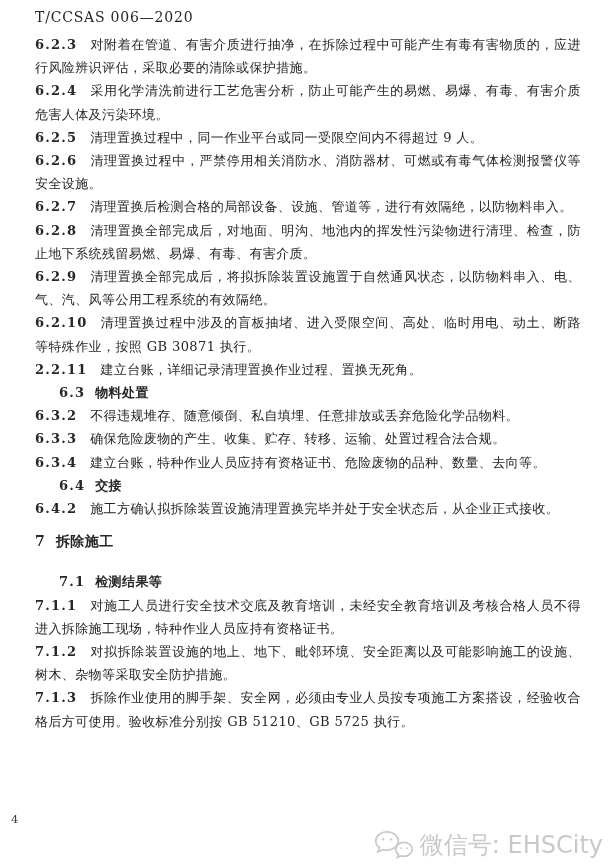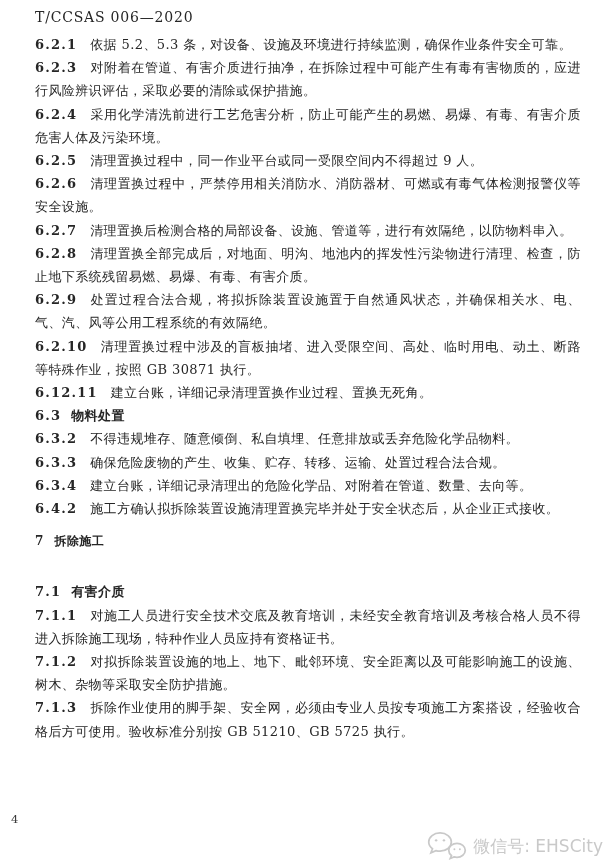--- a/index.html
+++ b/index.html
@@ -35,98 +35,99 @@
     letter-spacing: 0.4px;
   }
   .content p .num {
     font-weight: bold;
     letter-spacing: 1.2px;
     padding-right: 13px;
     white-space: nowrap;
   }
   .content p.h2 {
     font-weight: bold;
+    margin-left: 24px;
   }
   .content p.h2 .num { padding-right: 10px; }
   .content p.h1 {
     font-weight: bold;
-    font-size: 12px;
+    font-size: 14px;
     margin-top: 10px;
-    margin-bottom: 27px;
+    margin-bottom: 17px;
   }
   .content p.h1 .num { padding-right: 10px; }
   .page-number {
     position: absolute;
     left: 11px;
     top: 812px;
     font-size: 11.5px;
     color: #3a3a3a;
   }
   .watermark {
     position: absolute;
     right: 8px;
     bottom: 4px;
     display: flex;
     align-items: center;
     gap: 6px;
     color: #c9c9c9;
     font-family: "DejaVu Sans", "Liberation Sans", sans-serif;
-    font-size: 17px;
+    font-size: 24px;
     text-shadow: 1px 1px 0 #ffffff;
     user-select: none;
     margin-top: 20px;
   }
   .watermark svg { display: block; }
 </style>
 </head>
 <body>
 
 <div class="page">
 
   <div class="doc-header">T/CCSAS 006—2020</div>
 
   <div class="content">
 
-    <p class="clause"><span class="num">6.2.1</span><span class="txt">依据 5.2、5.3 条，对设备、设施及环境进行持续监测，确保作业条件安全可靠。</span></p>
 
 
     <p class="clause"><span class="num">6.2.3</span><span class="txt">对附着在管道、有害介质进行抽净，在拆除过程中可能产生有毒有害物质的，应进行风险辨识评估，采取必要的清除或保护措施。</span></p>
 
     <p class="clause"><span class="num">6.2.4</span><span class="txt">采用化学清洗前进行工艺危害分析，防止可能产生的易燃、易爆、有毒、有害介质危害人体及污染环境。</span></p>
 
     <p class="clause"><span class="num">6.2.5</span><span class="txt">清理置换过程中，同一作业平台或同一受限空间内不得超过 9 人。</span></p>
 
     <p class="clause"><span class="num">6.2.6</span><span class="txt">清理置换过程中，严禁停用相关消防水、消防器材、可燃或有毒气体检测报警仪等安全设施。</span></p>
 
     <p class="clause"><span class="num">6.2.7</span><span class="txt">清理置换后检测合格的局部设备、设施、管道等，进行有效隔绝，以防物料串入。</span></p>
 
     <p class="clause"><span class="num">6.2.8</span><span class="txt">清理置换全部完成后，对地面、明沟、地池内的挥发性污染物进行清理、检查，防止地下系统残留易燃、易爆、有毒、有害介质。</span></p>
 
-    <p class="clause"><span class="num">6.2.9</span><span class="txt">处置过程合法合规，将拟拆除装置设施置于自然通风状态，并确保相关水、电、气、汽、风等公用工程系统的有效隔绝。</span></p>
+    <p class="clause"><span class="num">6.2.9</span><span class="txt">清理置换全部完成后，将拟拆除装置设施置于自然通风状态，以防物料串入、电、气、汽、风等公用工程系统的有效隔绝。</span></p>
 
     <p class="clause"><span class="num">6.2.10</span><span class="txt">清理置换过程中涉及的盲板抽堵、进入受限空间、高处、临时用电、动土、断路等特殊作业，按照 GB 30871 执行。</span></p>
 
-    <p class="clause"><span class="num">6.12.11</span><span class="txt">建立台账，详细记录清理置换作业过程、置换无死角。</span></p>
+    <p class="clause"><span class="num">2.2.11</span><span class="txt">建立台账，详细记录清理置换作业过程、置换无死角。</span></p>
 
     <p class="h2"><span class="num">6.3</span><span class="txt">物料处置</span></p>
 
 
     <p class="clause"><span class="num">6.3.2</span><span class="txt">不得违规堆存、随意倾倒、私自填埋、任意排放或丢弃危险化学品物料。</span></p>
 
     <p class="clause"><span class="num">6.3.3</span><span class="txt">确保危险废物的产生、收集、贮存、转移、运输、处置过程合法合规。</span></p>
 
-    <p class="clause"><span class="num">6.3.4</span><span class="txt">建立台账，详细记录清理出的危险化学品、对附着在管道、数量、去向等。</span></p>
+    <p class="clause"><span class="num">6.3.4</span><span class="txt">建立台账，特种作业人员应持有资格证书、危险废物的品种、数量、去向等。</span></p>
 
+    <p class="h2"><span class="num">6.4</span><span class="txt">交接</span></p>
 
 
     <p class="clause"><span class="num">6.4.2</span><span class="txt">施工方确认拟拆除装置设施清理置换完毕并处于安全状态后，从企业正式接收。</span></p>
 
     <p class="h1"><span class="num">7</span><span class="txt">拆除施工</span></p>
 
-    <p class="h2"><span class="num">7.1</span><span class="txt">有害介质</span></p>
+    <p class="h2"><span class="num">7.1</span><span class="txt">检测结果等</span></p>
 
     <p class="clause"><span class="num">7.1.1</span><span class="txt">对施工人员进行安全技术交底及教育培训，未经安全教育培训及考核合格人员不得进入拆除施工现场，特种作业人员应持有资格证书。</span></p>
 
     <p class="clause"><span class="num">7.1.2</span><span class="txt">对拟拆除装置设施的地上、地下、毗邻环境、安全距离以及可能影响施工的设施、树木、杂物等采取安全防护措施。</span></p>
 
     <p class="clause"><span class="num">7.1.3</span><span class="txt">拆除作业使用的脚手架、安全网，必须由专业人员按专项施工方案搭设，经验收合格后方可使用。验收标准分别按 GB 51210、GB 5725 执行。</span></p>
 
   </div>
 
   <div class="page-number">4</div>

